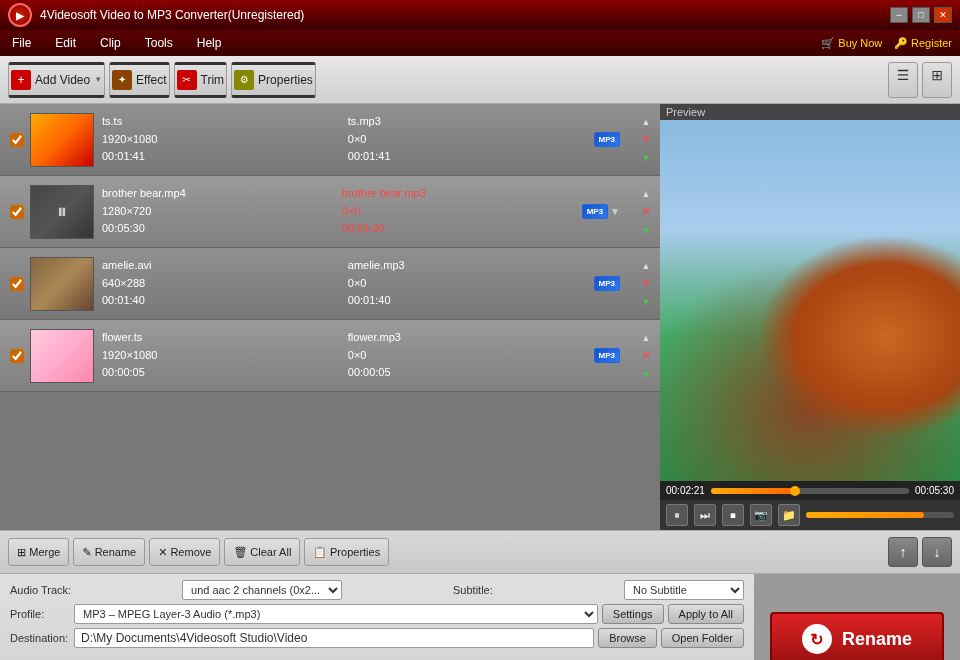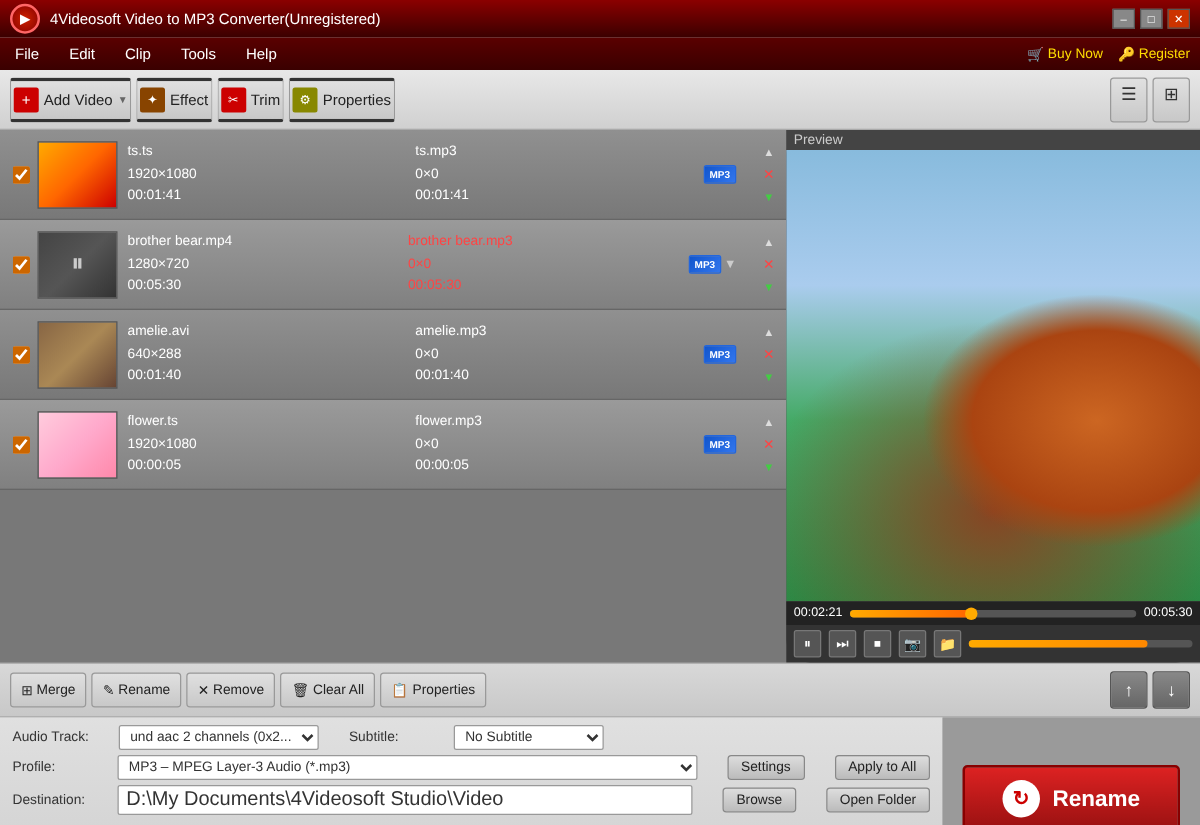--- a/index.html
+++ b/index.html
@@ -157,25 +157,24 @@
       font-size: 9px;
       display: flex; align-items: center; justify-content: center;
       cursor: pointer;
       color: #ddd;
     }
     .x-btn { color: #ff4444; font-size: 11px; }
     .green-arrow { color: #44cc44; }
 
     
     .preview-panel {
-      width: 331px;
+      width: 300px;
       background: #555;
       display: flex;
       flex-direction: column;
-      border-radius: 19px;
     }
     .preview-label {
       color: #ccc;
       font-size: 11px;
       padding: 2px 6px;
       background: #444;
     }
     .preview-video {
       width: 100%;
       flex: 1;
@@ -281,21 +280,22 @@
       border: 1px solid #555;
       border-radius: 3px;
       color: #fff;
       font-size: 14px;
       display: flex; align-items: center; justify-content: center;
       cursor: pointer;
     }
     .settings-row {
       display: flex;
       align-items: center;
-      gap: 24px;
+      gap: 4px;
+      justify-content: space-between;
     }
     .settings-label {
       font-size: 11px;
       color: #333;
       white-space: nowrap;
       min-width: 60px;
     }
     .settings-select {
       background: #fff;
       border: 1px solid #999;
@@ -303,21 +303,21 @@
       padding: 2px 4px;
       font-size: 11px;
       color: #333;
       cursor: pointer;
     }
     .settings-input {
       background: #fff;
       border: 1px solid #999;
       border-radius: 2px;
       padding: 2px 6px;
-      font-size: 16px;
+      font-size: 12px;
       color: #333;
       flex: 1;
     }
     .settings-action-btn {
       background: linear-gradient(to bottom, #ddd, #bbb);
       border: 1px solid #888;
       border-radius: 3px;
       padding: 3px 10px;
       font-size: 11px;
       cursor: pointer;

